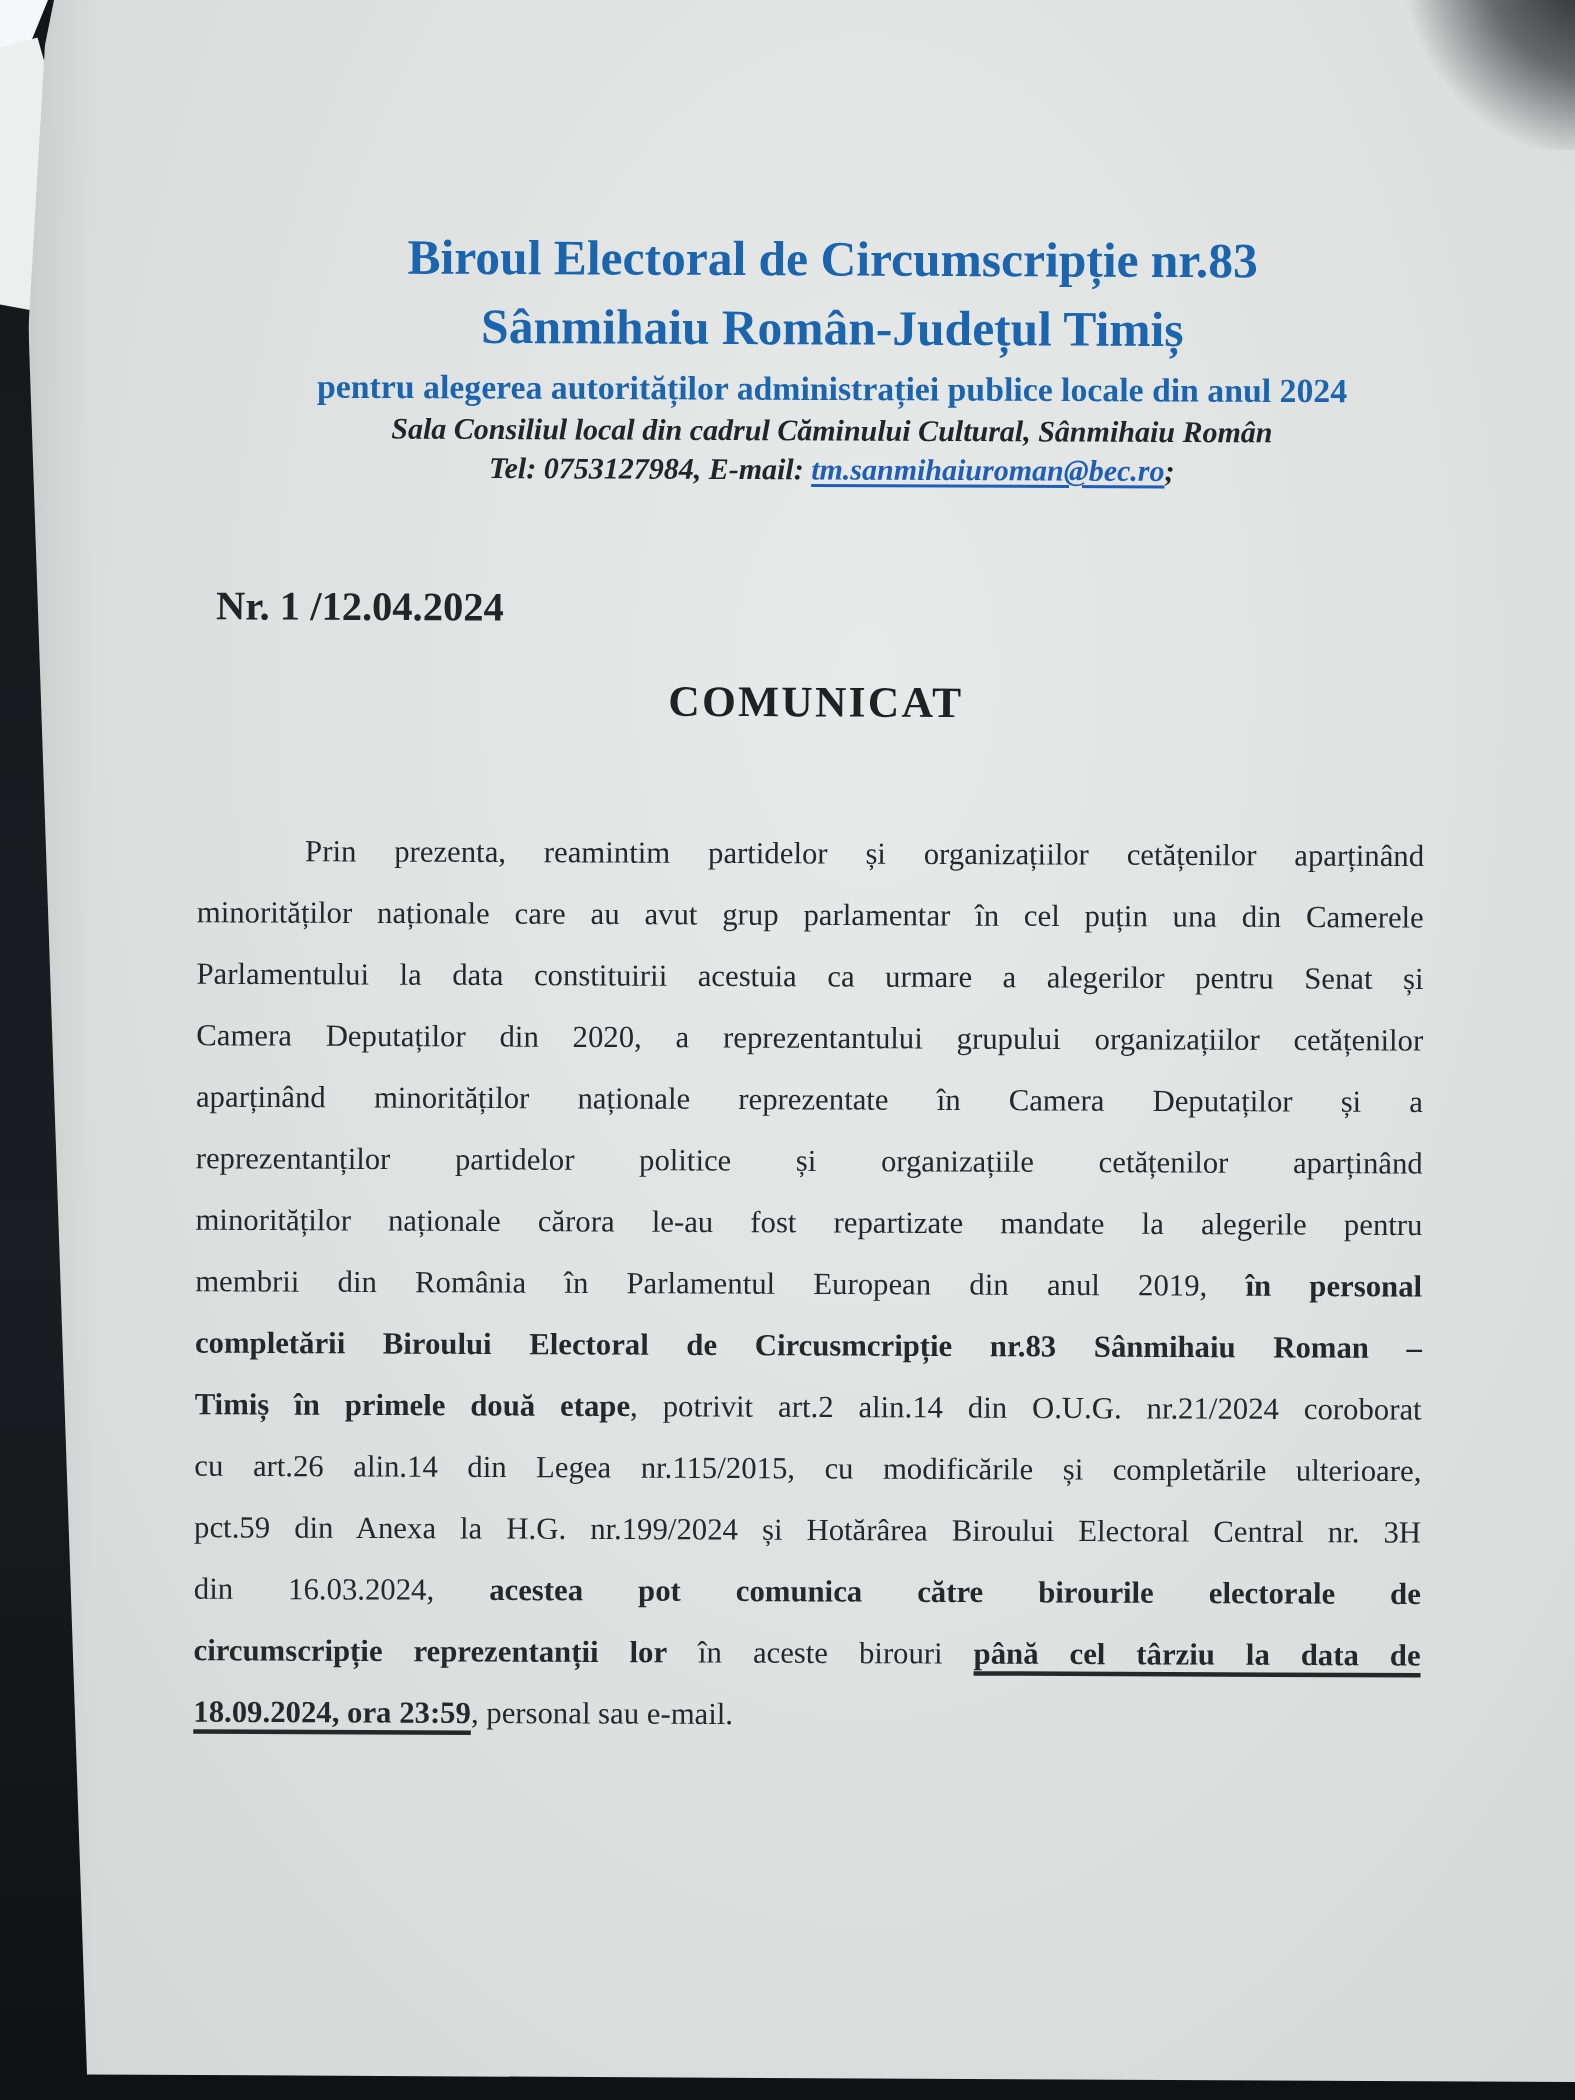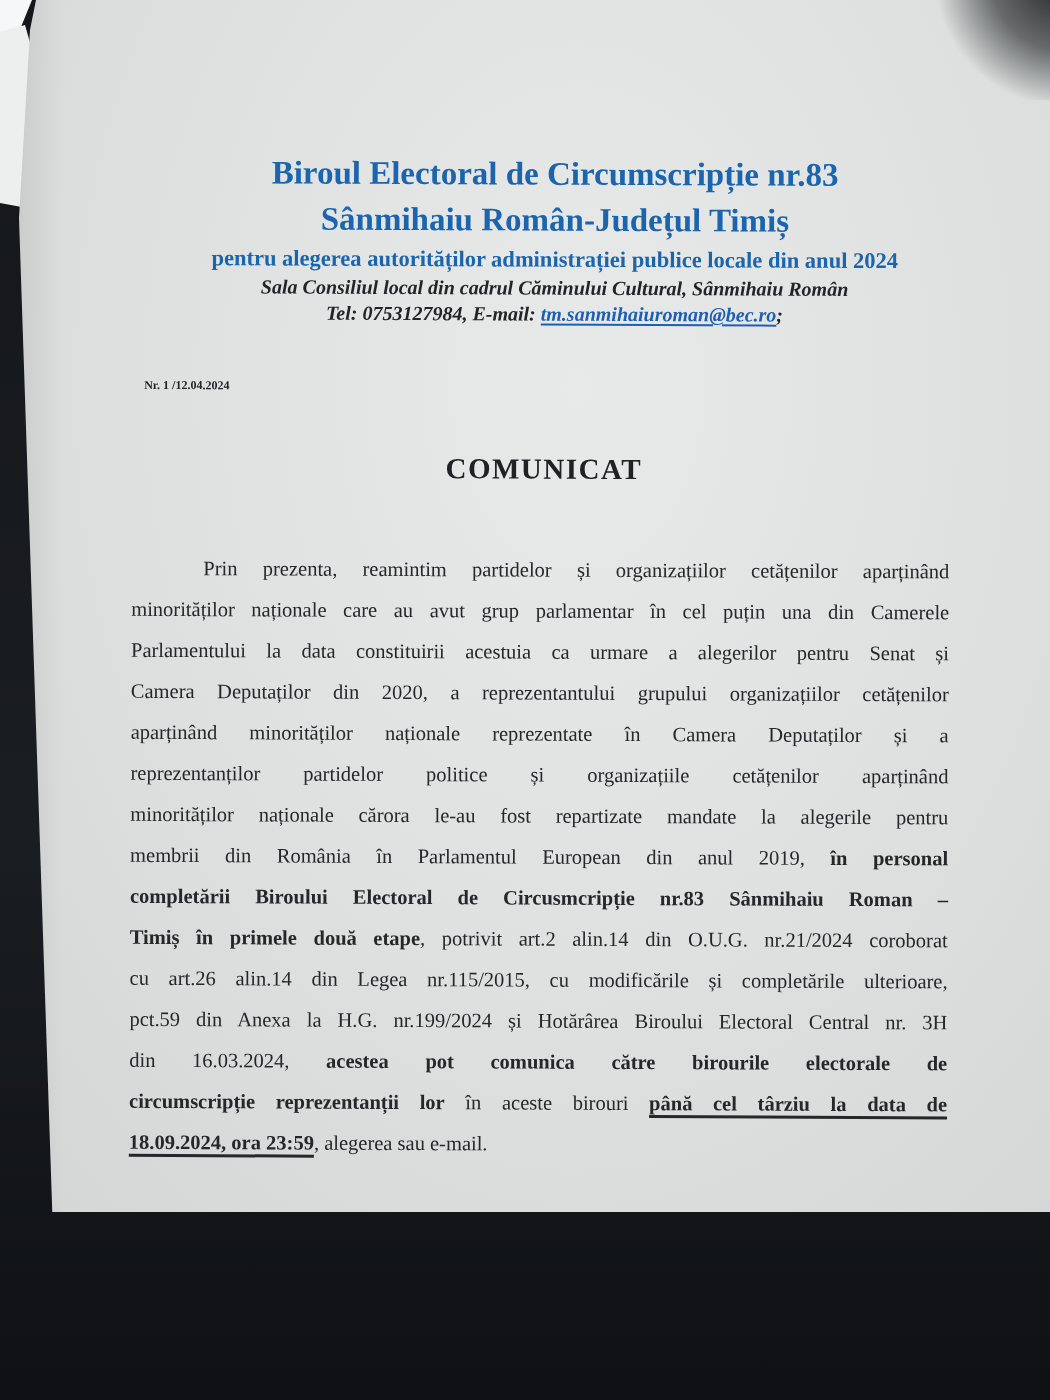--- a/index.html
+++ b/index.html
@@ -6,38 +6,38 @@
   body{
     width:1050px;height:1400px;overflow:hidden;position:relative;
     background:linear-gradient(180deg,#14161a 0%,#1a1d21 60%,#0f1114 100%);
     font-family:"Liberation Serif","DejaVu Serif",serif;
   }
   .scrap{position:absolute;left:0;top:0;width:120px;height:240px;
     filter:drop-shadow(1px 1px 1px rgba(0,0,0,0.5));}
   .scrap-a{background:#f6f7f8;clip-path:polygon(0 0,32px 0,21px 27px,0 36px);}
   .scrap-b{background:#ecefee;clip-path:polygon(0 32px,25px 25px,36px 64px,27px 208px,0 203px);}
   .paper{
-    position:absolute;left:0;top:0;width:1050px;height:1212px;
+    position:absolute;left:0;top:0;width:1050px;height:1400px;
     background:radial-gradient(ellipse at 55% 32%,#e8eae9 0%,#dee1e0 50%,#d3d6d5 100%);
     clip-path:polygon(36px 0,100% 0,100% 1388px,58px 1383px,19px 218px,30px 30px);
   }
   .paper-edge-shade{position:absolute;left:0;top:0;width:90px;height:1400px;
     background:linear-gradient(90deg,rgba(0,0,0,0.10) 0%,rgba(0,0,0,0) 70%);}
   .corner-shadow{position:absolute;right:0;top:0;width:140px;height:100px;
     background:radial-gradient(circle at 112% -25%,rgba(8,10,12,0.9) 0%,rgba(8,10,12,0.55) 38%,rgba(8,10,12,0) 66%);}
   .content{position:absolute;left:0;top:0;width:1050px;height:1400px;
     transform:rotate(0.25deg);transform-origin:400px 200px;color:var(--ink,#26272a);}
   .doc-header{position:absolute;left:145px;top:150px;width:820px;text-align:center;}
   .doc-title{color:var(--blue,#1b65af);font-weight:bold;font-size:33px;line-height:46px;}
   .doc-subtitle{color:var(--blue,#1b65af);font-weight:bold;font-size:22.5px;line-height:27px;margin-top:3px;}
   .doc-venue{font-weight:bold;font-style:italic;font-size:20px;line-height:26px;margin-top:2px;color:#232427;}
   .doc-contact{font-weight:bold;font-style:italic;font-size:20px;line-height:26px;color:#232427;}
   .email{color:var(--link-blue,#1e5fb5);text-decoration:underline;
     text-decoration-thickness:2px;text-underline-offset:3px;}
-  .ref-number{position:absolute;left:145px;top:379px;font-weight:bold;font-size:12px;color:#232427;}
+  .ref-number{position:absolute;left:145px;top:390px;font-weight:bold;font-size:27px;color:#232427;}
   .doc-heading{position:absolute;left:135px;top:452px;width:820px;text-align:center;
     font-weight:bold;font-size:29px;letter-spacing:1.5px;color:#202124;}
   .doc-body{position:absolute;left:133px;top:549px;width:818px;
     font-size:20.5px;line-height:41px;color:#26272a;}
   .para-line{text-align:justify;text-align-last:justify;}
   .para-line.indent{text-indent:72px;}
   .para-line.last{text-align-last:left;}
   .para-line .b{font-weight:bold;}
   .para-line .u{text-decoration:underline;text-decoration-thickness:2.5px;text-underline-offset:5px;}
 </style>
@@ -74,19 +74,19 @@
         <div class="para-line"><span>aparținând minorităților naționale reprezentate în Camera Deputaților și a</span></div>
         <div class="para-line"><span>reprezentanților partidelor politice și organizațiile cetățenilor aparținând</span></div>
         <div class="para-line"><span>minorităților naționale cărora le-au fost repartizate mandate la alegerile pentru</span></div>
         <div class="para-line"><span>membrii din România în Parlamentul European din anul 2019, </span><span class="b">în personal</span></div>
         <div class="para-line"><span class="b">completării Biroului Electoral de Circusmcripție nr.83 Sânmihaiu Roman –</span></div>
         <div class="para-line"><span class="b">Timiș în primele două etape</span><span>, potrivit art.2 alin.14 din O.U.G. nr.21/2024 coroborat</span></div>
         <div class="para-line"><span>cu art.26 alin.14 din Legea nr.115/2015, cu modificările și completările ulterioare,</span></div>
         <div class="para-line"><span>pct.59 din Anexa la H.G. nr.199/2024 și Hotărârea Biroului Electoral Central nr. 3H</span></div>
         <div class="para-line"><span>din 16.03.2024, </span><span class="b">acestea pot comunica către birourile electorale de</span></div>
         <div class="para-line"><span class="b">circumscripție reprezentanții lor</span><span> în aceste birouri </span><span class="b u">până cel târziu la data de</span></div>
-        <div class="para-line last"><span class="b u">18.09.2024, ora 23:59</span><span>, alegerea sau e-mail.</span></div>
+        <div class="para-line last"><span class="b u">18.09.2024, ora 23:59</span><span>, personal sau e-mail.</span></div>
       </div>
 
   </div>
 
   <div class="corner-shadow"></div>
 </div>
 
 </body></html>

